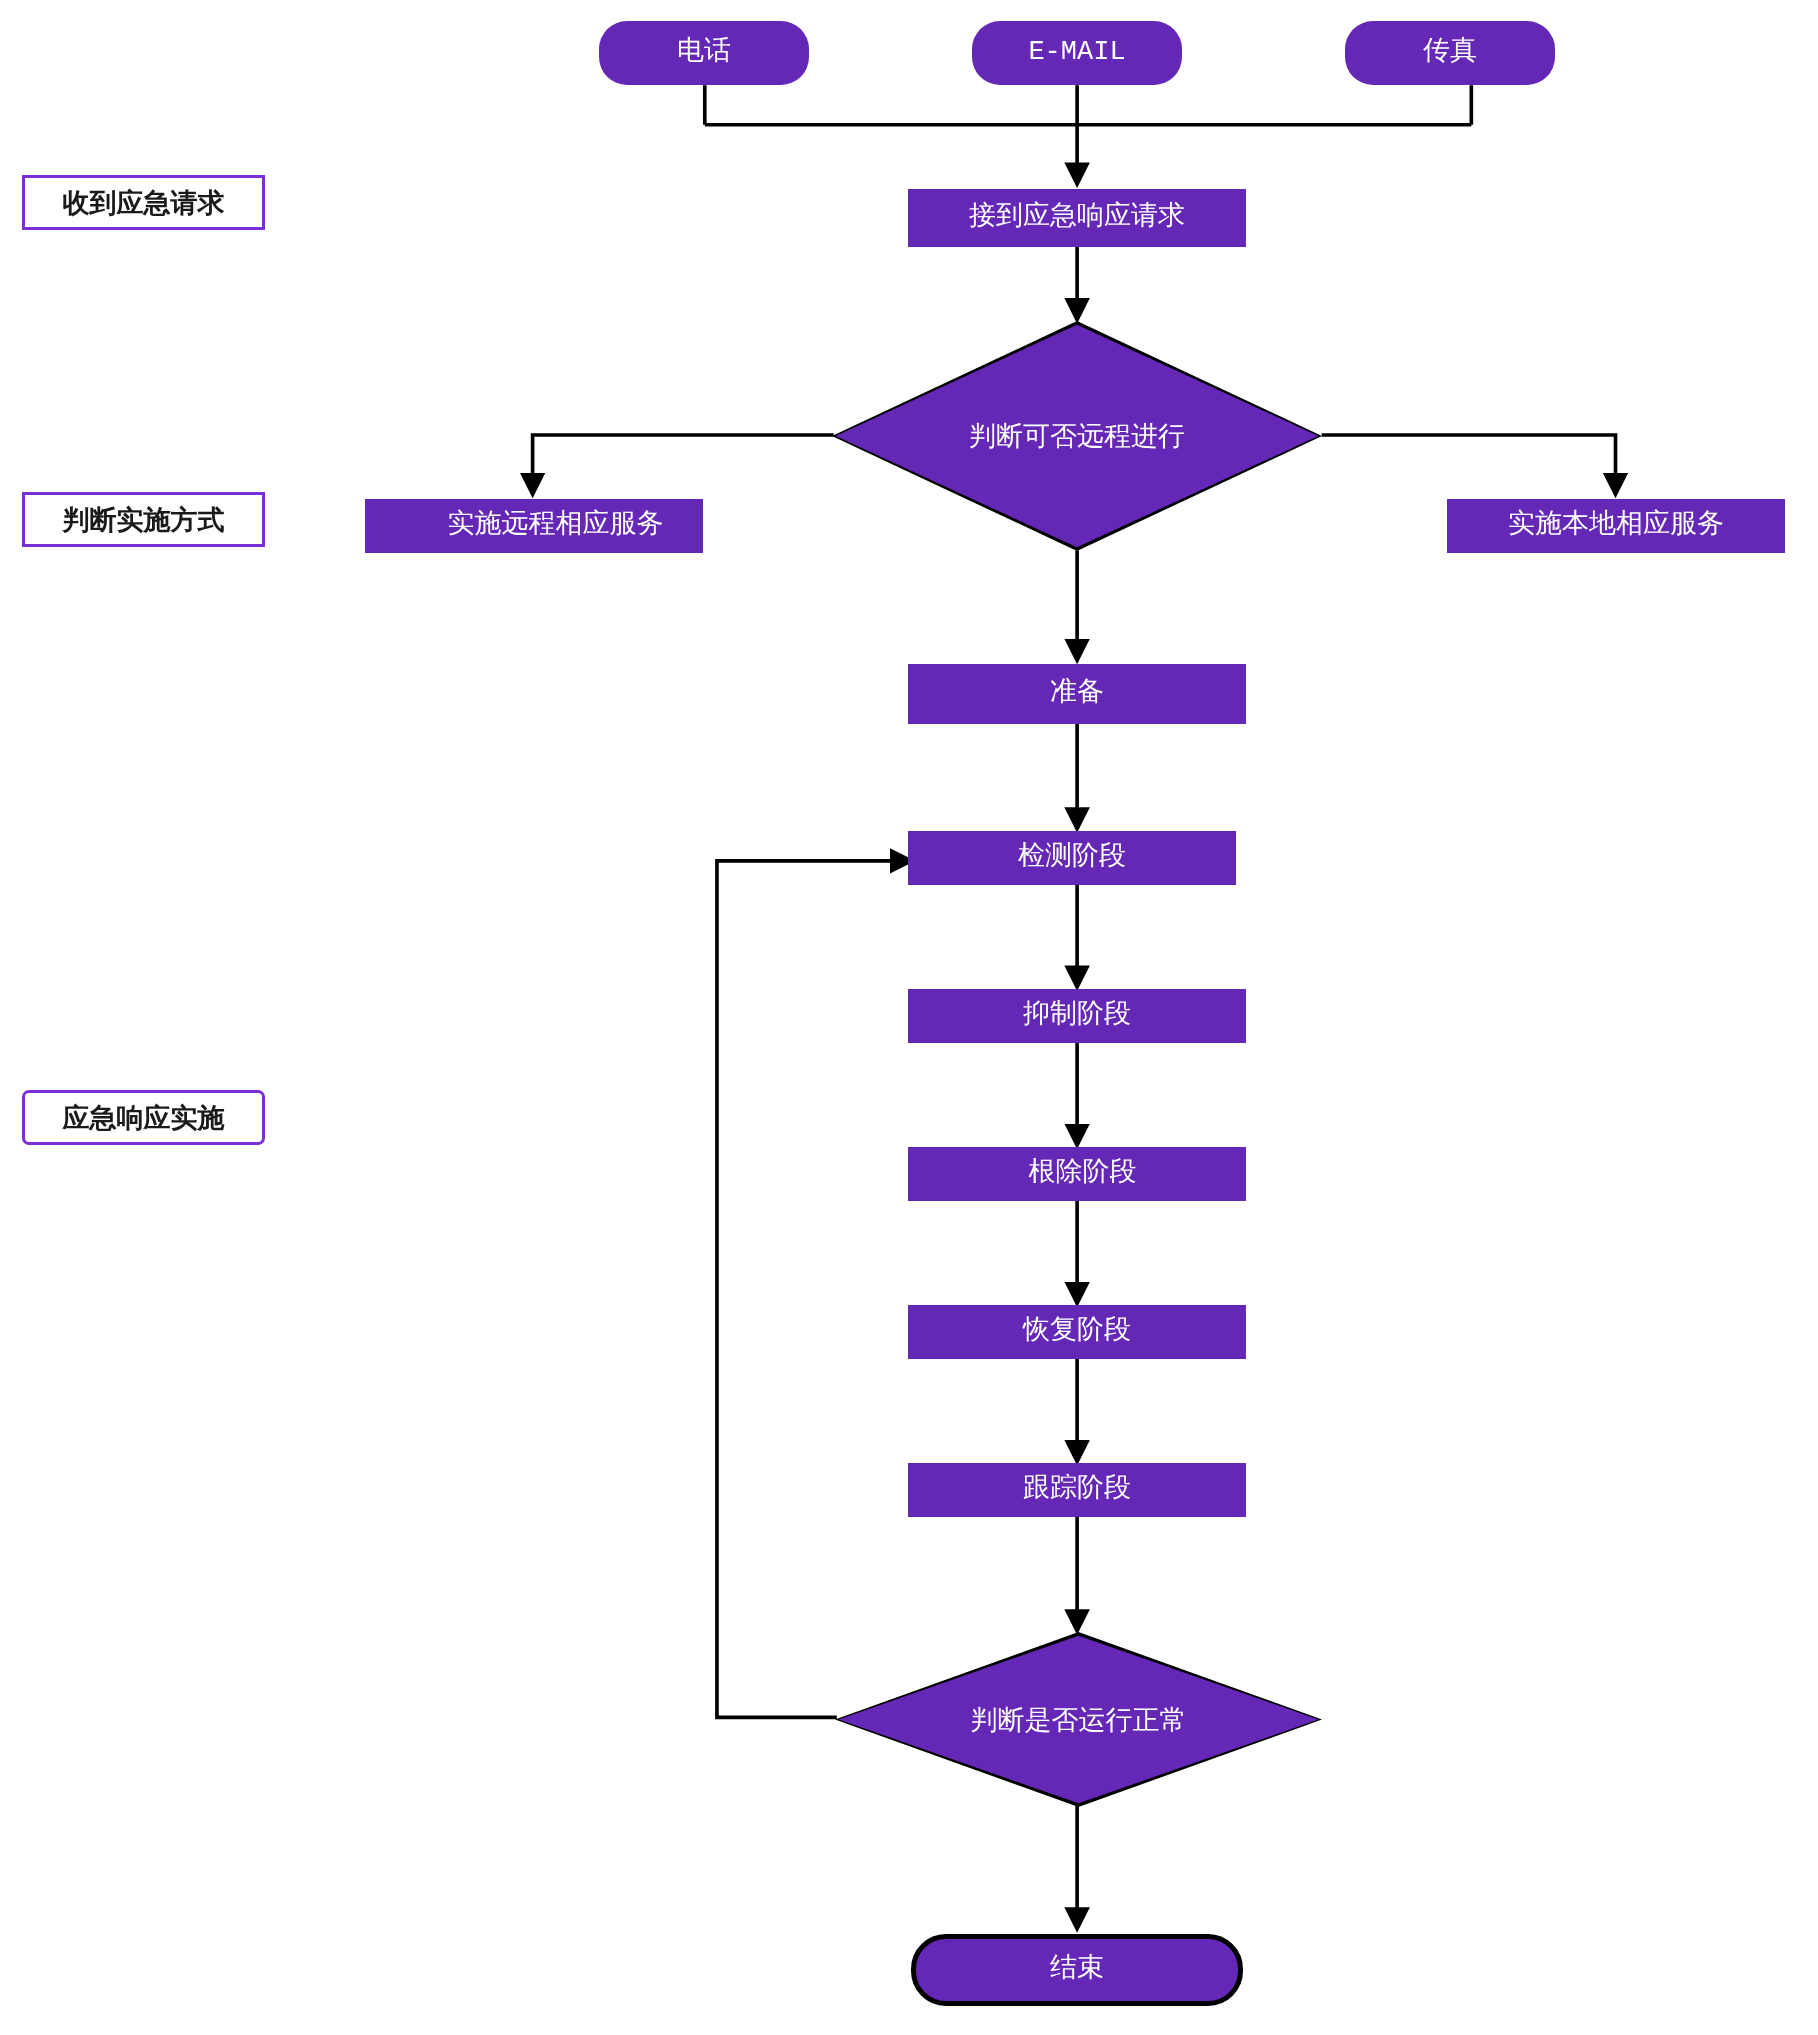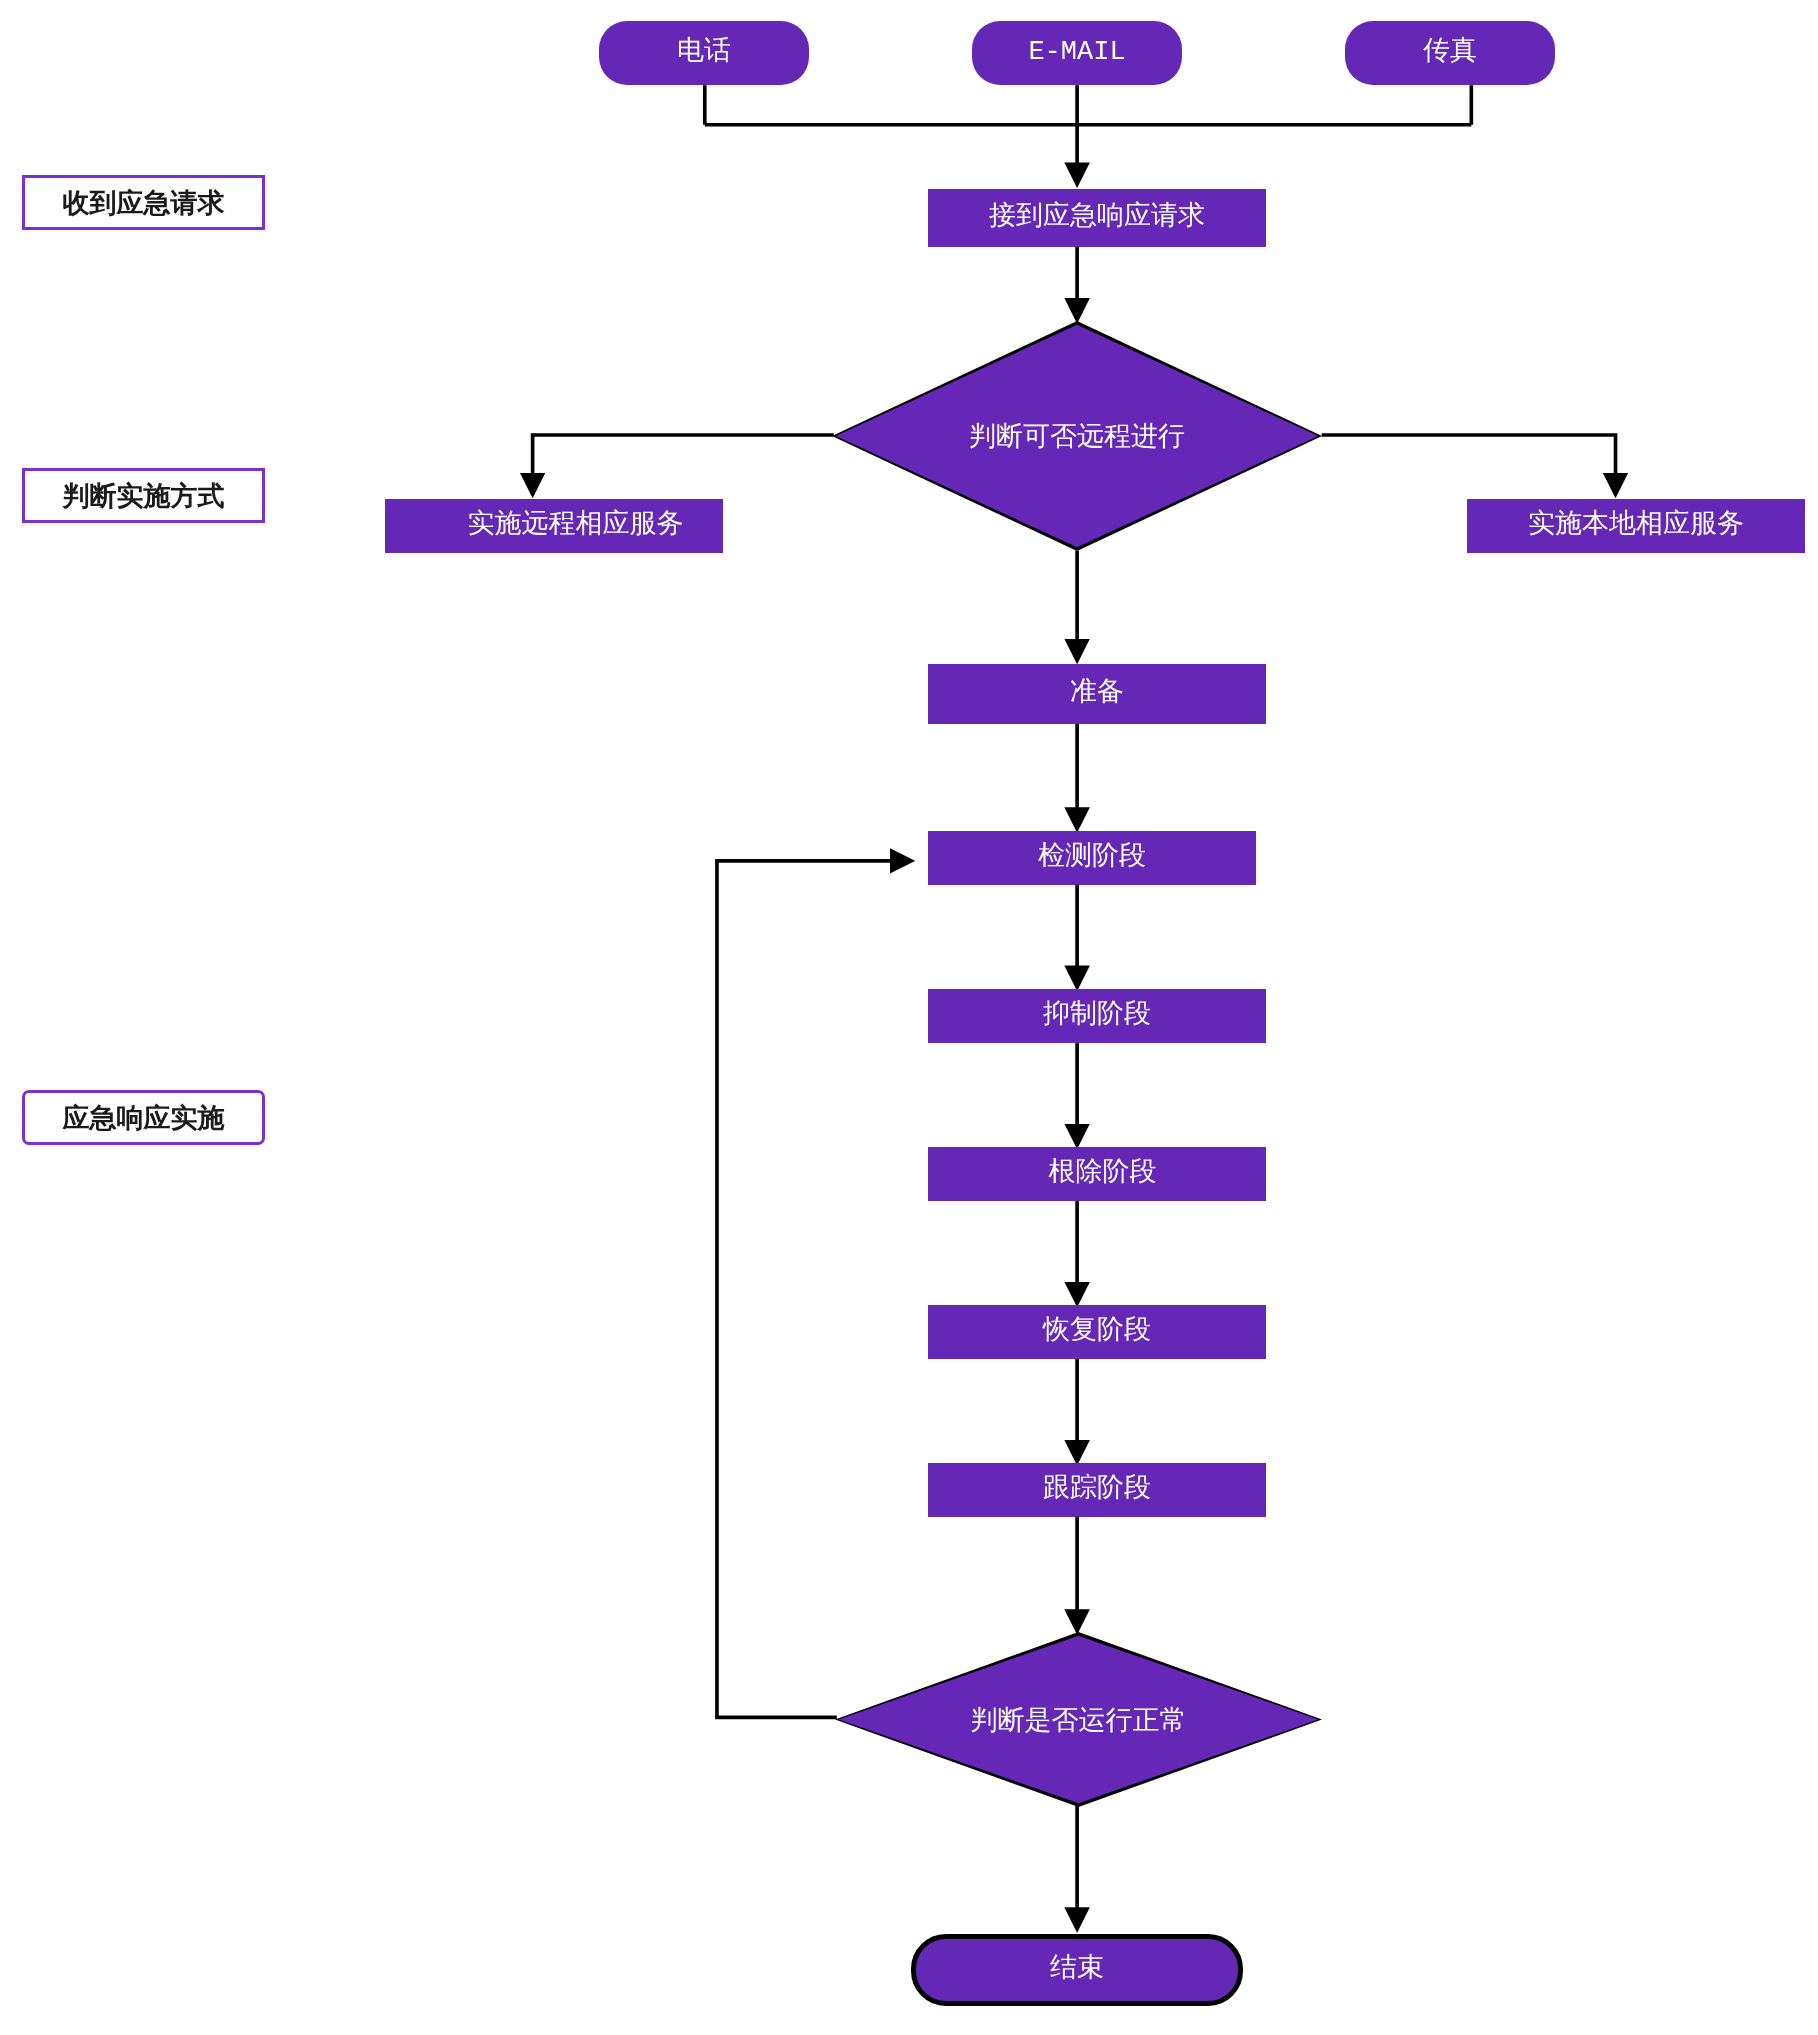--- a/index.html
+++ b/index.html
@@ -45,21 +45,20 @@
   }
   
   .terminator-end {
     border-radius: 35px;
     border: 5.5px solid #000000;
     font-size: 27px;
   }
   
   .process {
     font-size: 27px;
-    margin-left: 20px;
   }
   
   .stage-label {
     position: absolute;
     box-sizing: border-box;
     display: flex;
     align-items: center;
     justify-content: center;
     background: #ffffff;
     color: #1a1a1a;
@@ -138,21 +137,21 @@
       <path d="M 1375 2823 L 1178 2823 L 1178 1415 L 1497 1415" marker-end="url(#arrow)"></path>
 
       <path d="M 1770 2968 L 1770 3170" marker-end="url(#arrow)"></path>
     </g>
   </svg>
 
   <div class="stage-label" style="left:22px; top:175px; width:243px; height:55px;">
     <span>收到应急请求</span>
   </div>
 
-  <div class="stage-label" style="left:22px; top:468px; width:243px; height:55px;">
+  <div class="stage-label" style="left:22px; top:492px; width:243px; height:55px;">
     <span>判断实施方式</span>
   </div>
 
   <div class="stage-label" style="left:22px; top:1090px; width:243px; height:55px;border-radius:7px;">
     <span>应急响应实施</span>
   </div>
 
   <div class="node terminator" style="left:599px; top:21px; width:210px; height:64px;">
     <span>电话</span>
   </div>

